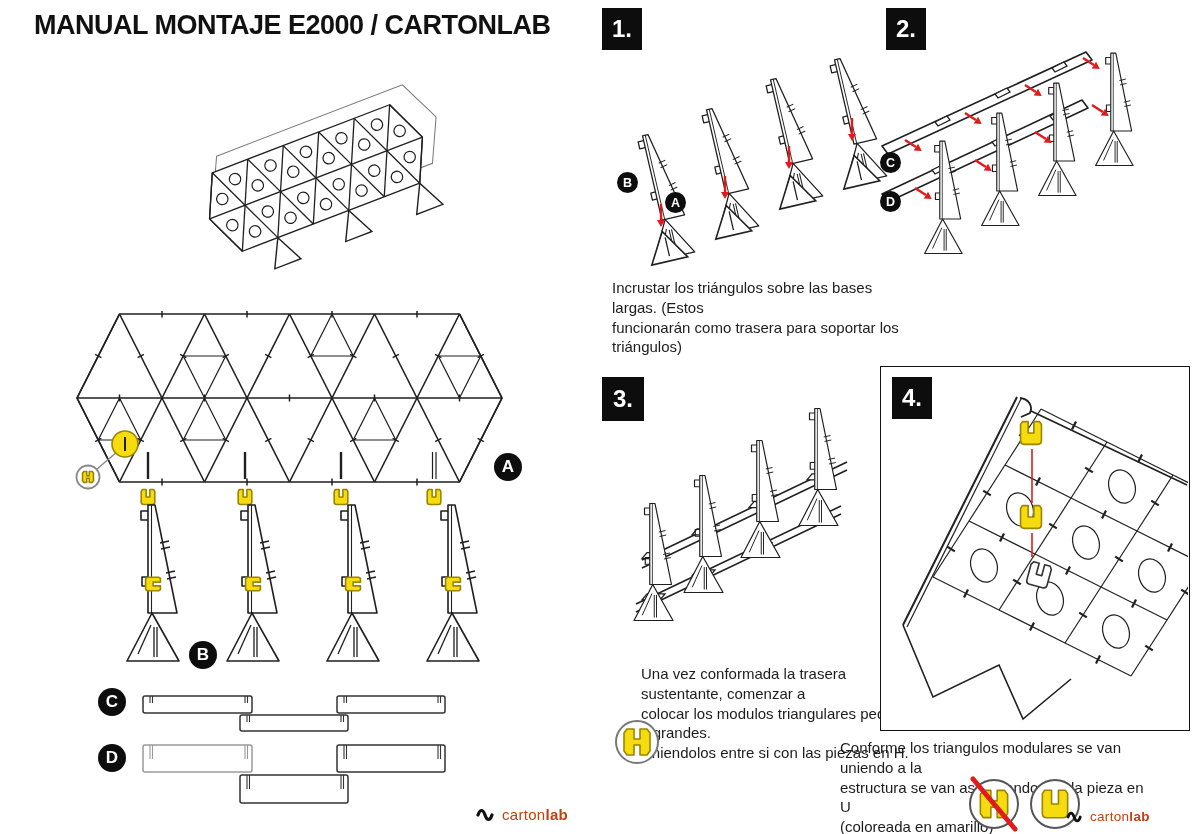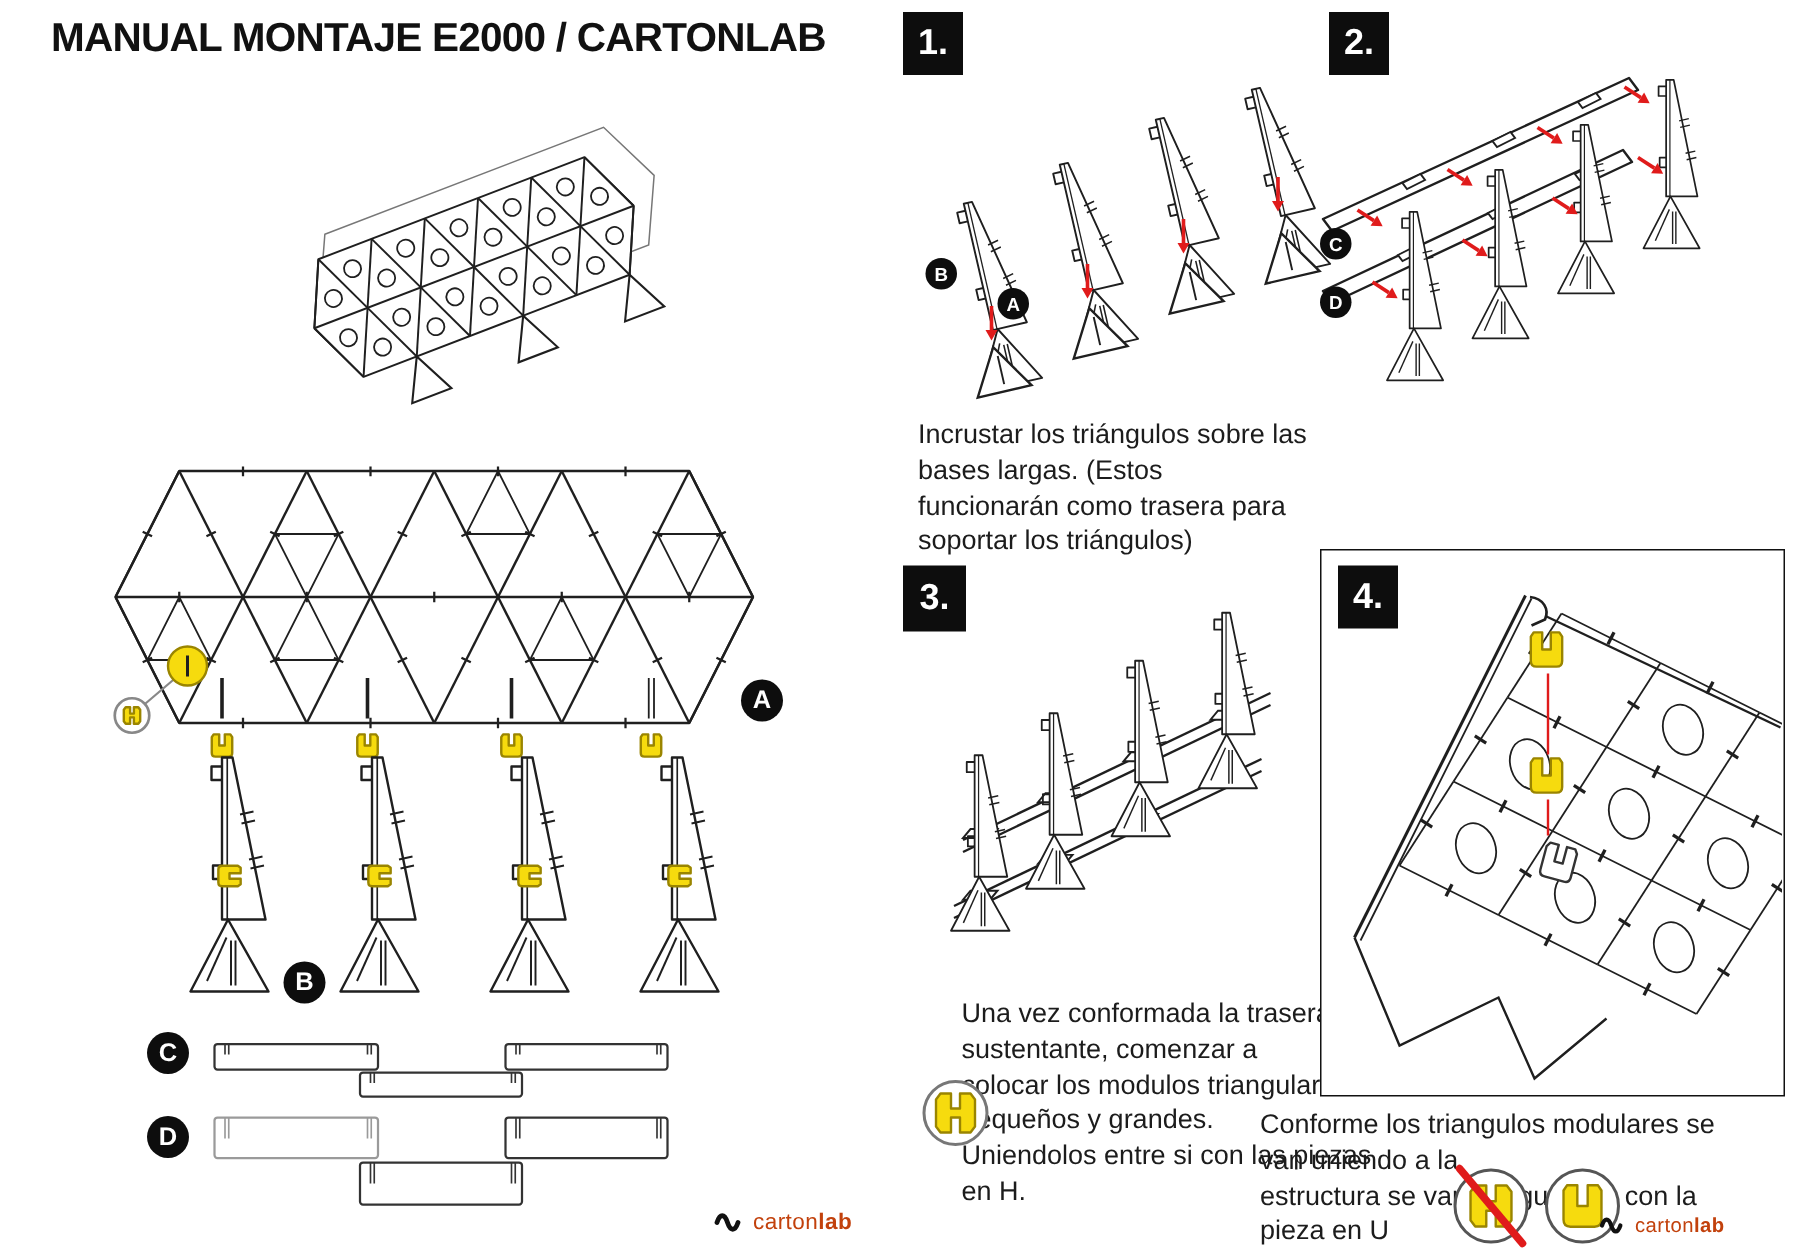--- a/index.html
+++ b/index.html
@@ -2,21 +2,21 @@
 <html><head>
 <meta charset="utf-8">
 <style>
   html,body{margin:0;padding:0;background:#e8e8e8;}
   .page{position:relative;width:1200px;height:834px;background:#ffffff;overflow:hidden;
         font-family:"Liberation Sans", sans-serif;color:#1a1a1a;}
   .title{position:absolute;left:34px;top:10px;font-size:27px;font-weight:900;
          letter-spacing:-0.5px;color:#111;white-space:nowrap;}
   .stepnum{position:absolute;width:40px;height:42px;background:#0d0d0d;color:#fff;
            font-size:24px;font-weight:bold;display:flex;align-items:center;justify-content:center;}
-  .caption{position:absolute;font-size:18px;line-height:1.32;color:#1c1c1c;white-space:pre-line;}
+  .caption{position:absolute;font-size:15px;line-height:1.32;color:#1c1c1c;white-space:pre-line;}
   .plabel{position:absolute;background:#0d0d0d;color:#fff;border-radius:50%;
           display:flex;align-items:center;justify-content:center;font-weight:bold;}
   .plabel.big{width:28px;height:28px;font-size:17px;}
   .plabel.small{width:21px;height:21px;font-size:12.5px;}
   .circle-icon{position:absolute;border-radius:50%;background:#fff;
                display:flex;align-items:center;justify-content:center;}
   .step4box{position:absolute;left:880px;top:366px;width:310px;height:365px;
             border:1.5px solid #111;box-sizing:border-box;background:#fff;}
   .logo{position:absolute;display:flex;align-items:center;gap:6px;color:#c2410c;}
   .logo .word{font-size:15px;letter-spacing:0.3px;}

